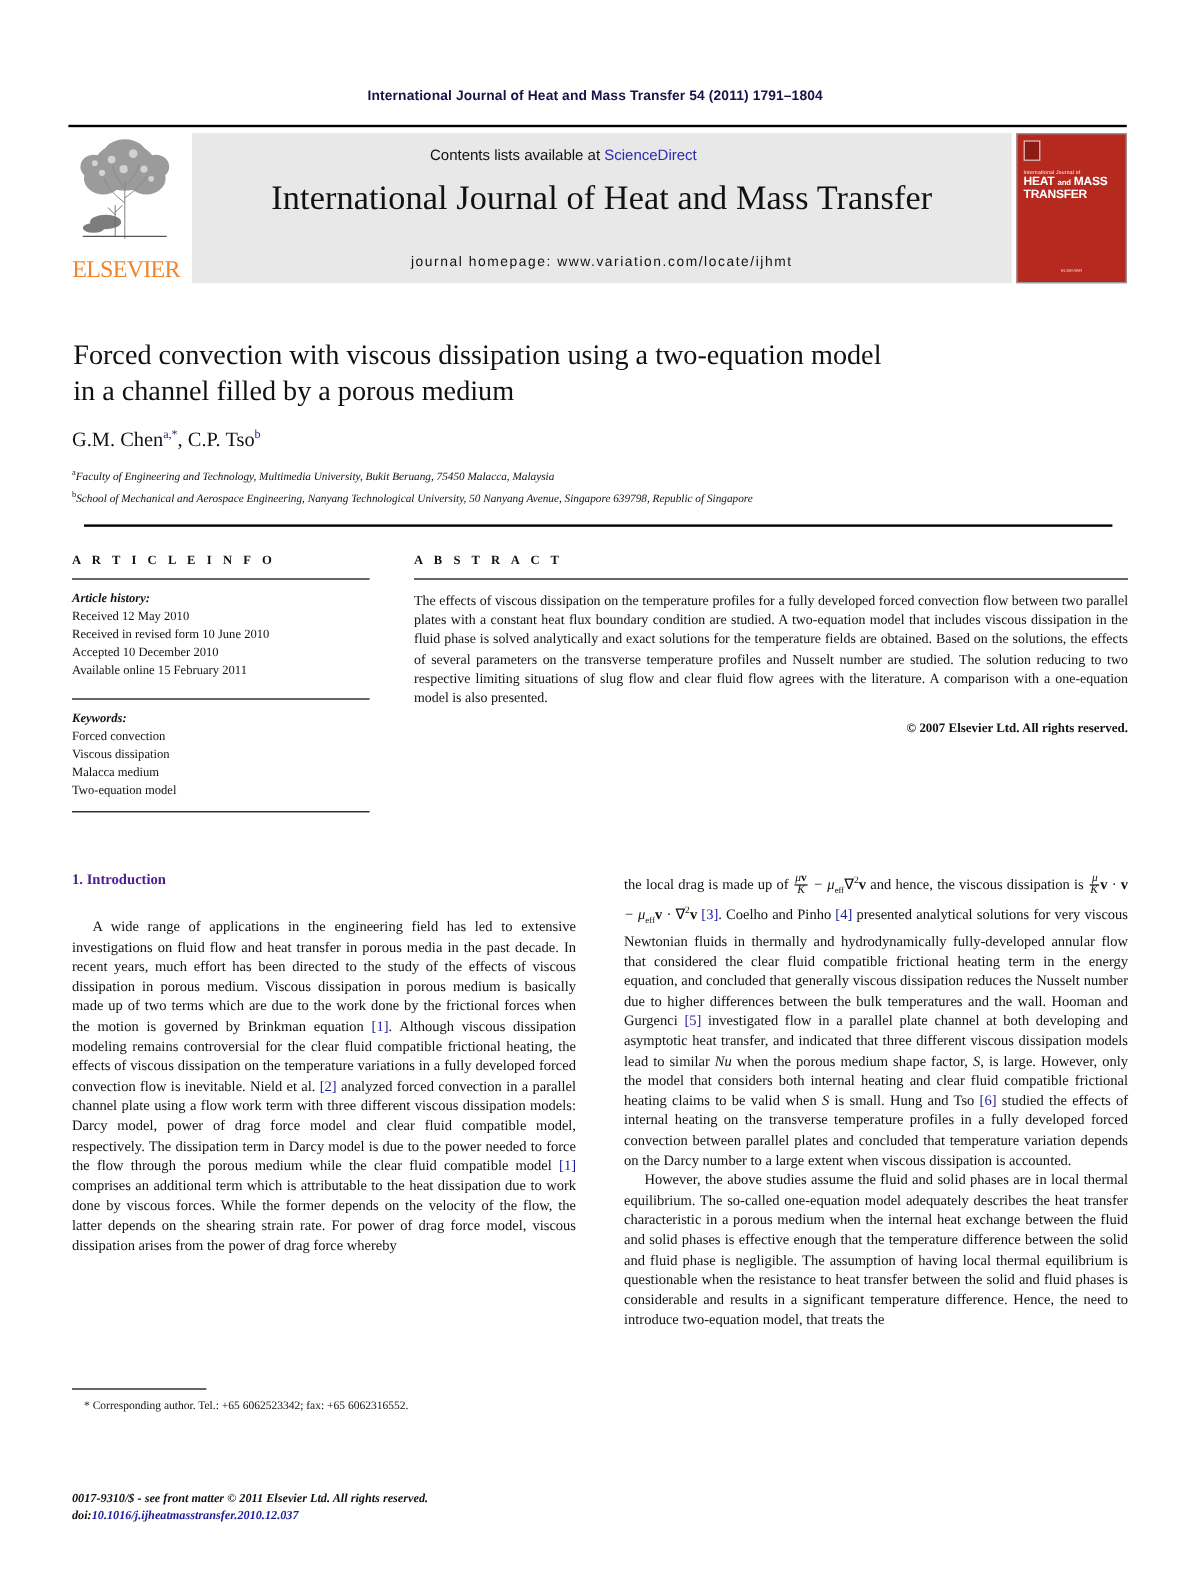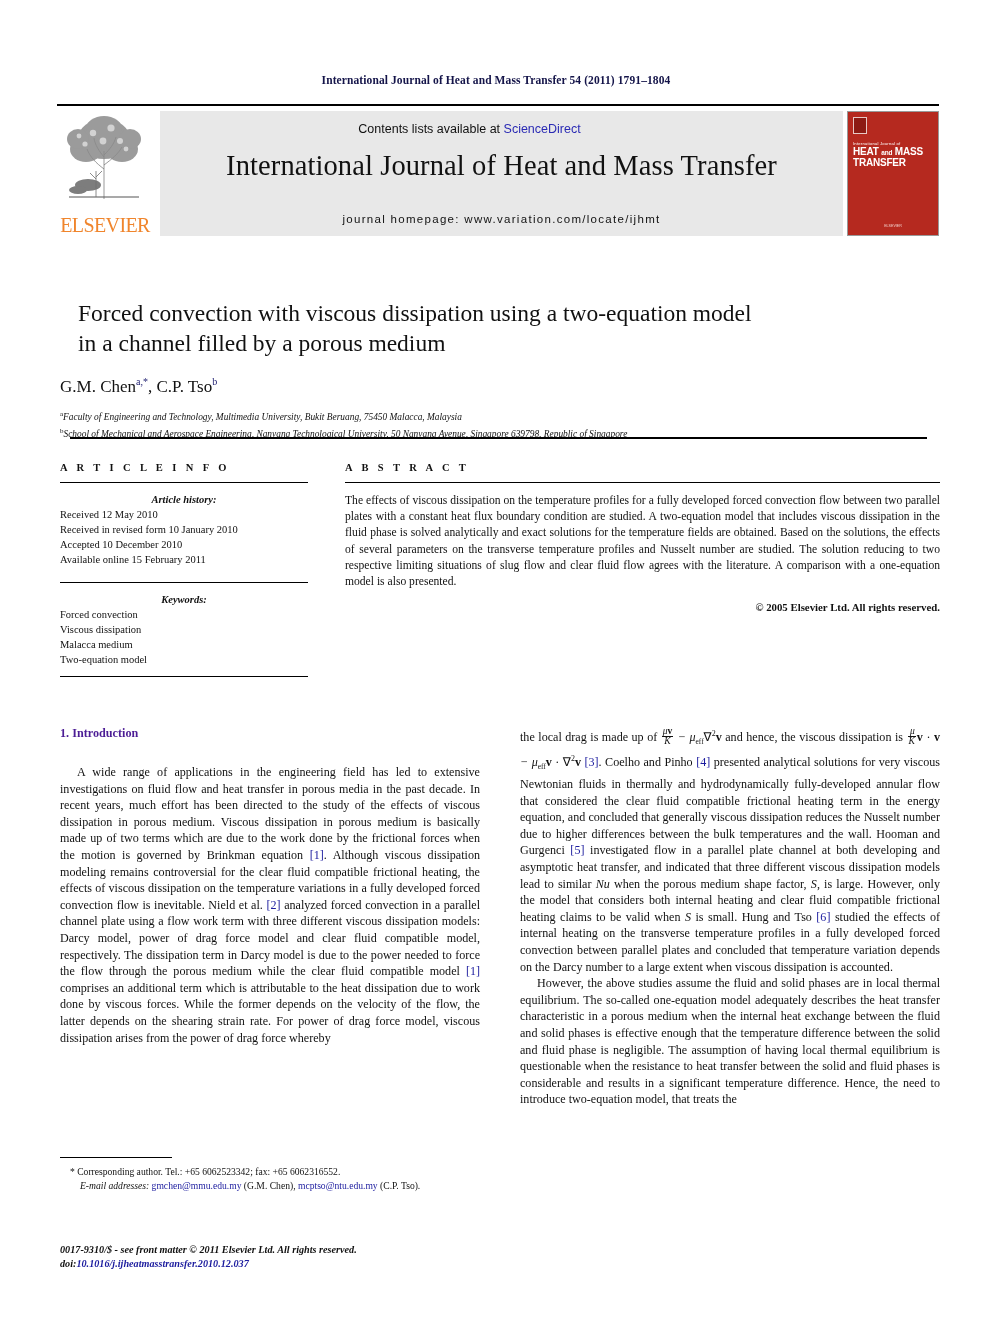--- a/index.html
+++ b/index.html
@@ -22,21 +22,21 @@
     box-sizing: border-box;
   }
 
   
   .running-head {
     position: absolute;
     top: 74px;
     left: 0;
     width: 992px;
     text-align: center;
-    font-family: Liberation Serif, serif;
+    font-family: Liberation Sans, sans-serif;
     font-size: 11.5px;
     font-weight: bold;
     color: #141449;
     letter-spacing: 0.1px;
   }
 
   
   .masthead {
     position: absolute;
     top: 104px;
@@ -183,21 +183,21 @@
     position: absolute;
     top: 280px;
     left: 60px;
     width: 880px;
   }
   .paper-title {
     font-family: "Liberation Serif", serif;
     font-size: 23.5px;
     line-height: 30px;
     color: #111;
-    margin: 18px;
+    margin: 1px;
     font-weight: normal;
   }
   .authors {
     margin-top: 16px;
     font-family: "Liberation Serif", serif;
     font-size: 17px;
     color: #111;
   }
   .authors sup {
     font-size: 10px;
@@ -265,21 +265,20 @@
   .thin-rule.abs {
     margin: 9px 0 10px 0;
   }
   .info-label {
     font-family: "Liberation Serif", serif;
     font-style: italic;
     font-weight: bold;
     font-size: 10.5px;
     color: #111;
     line-height: 15px;
-    text-align: center;
   }
   .info-line {
     font-family: "Liberation Serif", serif;
     font-size: 10.5px;
     color: #111;
     line-height: 15px;
   }
   .keywords-block {
     margin-top: 15px;
   }
@@ -504,60 +503,59 @@
 
   <div class="main-rule"></div>
 
   <div class="info-abstract">
 
     <div class="col-info">
       <div class="section-head">A R T I C L E    I N F O</div>
       <div class="thin-rule"></div>
       <div class="info-label">Article history:</div>
       <div class="info-line">Received 12 May 2010</div>
-      <div class="info-line">Received in revised form 10 January 2010</div>
+      <div class="info-line">Received in revised form 10 June 2010</div>
       <div class="info-line">Accepted 10 December 2010</div>
       <div class="info-line">Available online 15 February 2011</div>
 
       <div class="keywords-block">
         <div class="thin-rule"></div>
         <div class="info-label">Keywords:</div>
         <div class="info-line">Forced convection</div>
         <div class="info-line">Viscous dissipation</div>
         <div class="info-line">Malacca medium</div>
         <div class="info-line">Two-equation model</div>
         <div class="thin-rule"></div>
       </div>
     </div>
 
     <div class="col-abstract">
       <div class="section-head">A B S T R A C T</div>
       <div class="thin-rule abs"></div>
       <p class="abstract-text">The effects of viscous dissipation on the temperature profiles for a fully developed forced convection flow between two parallel plates with a constant heat flux boundary condition are studied. A two-equation model that includes viscous dissipation in the fluid phase is solved analytically and exact solutions for the temperature fields are obtained. Based on the solutions, the effects of several parameters on the transverse temperature profiles and Nusselt number are studied. The solution reducing to two respective limiting situations of slug flow and clear fluid flow agrees with the literature. A comparison with a one-equation model is also presented.</p>
-      <div class="copyright">© 2005 Elsevier Ltd. All rights reserved.</div>
+      <div class="copyright">© 2007 Elsevier Ltd. All rights reserved.</div>
     </div>
   </div>
 
   <div class="body-cols">
 
     <div class="bcol left">
       <h2 class="sec-title">1. Introduction</h2>
       <p class="body-p"><span>A wide range of applications in the engineering field has led to extensive investigations on fluid flow and heat transfer in porous media in the past decade. In recent years, much effort has been directed to the study of the effects of viscous dissipation in porous medium. Viscous dissipation in porous medium is basically made up of two terms which are due to the work done by the frictional forces when the motion is governed by Brinkman equation </span><span class="ref">[1]</span><span>. Although viscous dissipation modeling remains controversial for the clear fluid compatible frictional heating, the effects of viscous dissipation on the temperature variations in a fully developed forced convection flow is inevitable. Nield et al. </span><span class="ref">[2]</span><span> analyzed forced convection in a parallel channel plate using a flow work term with three different viscous dissipation models: Darcy model, power of drag force model and clear fluid compatible model, respectively. The dissipation term in Darcy model is due to the power needed to force the flow through the porous medium while the clear fluid compatible model </span><span class="ref">[1]</span><span> comprises an additional term which is attributable to the heat dissipation due to work done by viscous forces. While the former depends on the velocity of the flow, the latter depends on the shearing strain rate. For power of drag force model, viscous dissipation arises from the power of drag force whereby</span></p>
     </div>
 
     <div class="bcol right">
       <p class="body-p cont"><span>the local drag is made up of </span><span class="frac"><span class="num">μ<span class="vecb">v</span></span><span class="den">K</span></span><span class="mathi"> − μ</span><sub class="eff">eff</sub><span>∇<sup class="sq">2</sup><span class="vecb">v</span></span><span> and hence, the viscous dissipation is </span><span class="frac"><span class="num">μ</span><span class="den">K</span></span><span class="vecb">v</span><span> · </span><span class="vecb">v</span><span class="mathi"> − μ</span><sub class="eff">eff</sub><span class="vecb">v</span><span> · </span><span>∇<sup class="sq">2</sup><span class="vecb">v</span></span> <span class="ref">[3]</span><span>. Coelho and Pinho </span><span class="ref">[4]</span><span> presented analytical solutions for very viscous Newtonian fluids in thermally and hydrodynamically fully-developed annular flow that considered the clear fluid compatible frictional heating term in the energy equation, and concluded that generally viscous dissipation reduces the Nusselt number due to higher differences between the bulk temperatures and the wall. Hooman and Gurgenci </span><span class="ref">[5]</span><span> investigated flow in a parallel plate channel at both developing and asymptotic heat transfer, and indicated that three different viscous dissipation models lead to similar </span><span class="mathi">Nu</span><span> when the porous medium shape factor, </span><span class="mathi">S</span><span>, is large. However, only the model that considers both internal heating and clear fluid compatible frictional heating claims to be valid when </span><span class="mathi">S</span><span> is small. Hung and Tso </span><span class="ref">[6]</span><span> studied the effects of internal heating on the transverse temperature profiles in a fully developed forced convection between parallel plates and concluded that temperature variation depends on the Darcy number to a large extent when viscous dissipation is accounted.</span></p>
       <p class="body-p">However, the above studies assume the fluid and solid phases are in local thermal equilibrium. The so-called one-equation model adequately describes the heat transfer characteristic in a porous medium when the internal heat exchange between the fluid and solid phases is effective enough that the temperature difference between the solid and fluid phase is negligible. The assumption of having local thermal equilibrium is questionable when the resistance to heat transfer between the solid and fluid phases is considerable and results in a significant temperature difference. Hence, the need to introduce two-equation model, that treats the</p>
     </div>
   </div>
 
   <div class="footnote">
     <div class="footnote-rule"></div>
     <div class="footnote-line">* Corresponding author. Tel.: +65 6062523342; fax: +65 6062316552.</div>
-    <div class="footnote-line email"><span class="fn-italic">E-mail addresses:</span> <span class="email-link">gmchen@mmu.edu.my</span><span> (G.M. Chen), </span><span class="email-link">mcptso@ntu.edu.my</span><span> (C.P. Tso).</span></div>
   </div>
 
   <div class="issn-block">
     <div class="issn-line">0017-9310/$ - see front matter © 2011 Elsevier Ltd. All rights reserved.</div>
     <div class="issn-line"><span>doi:</span><span class="doi-link">10.1016/j.ijheatmasstransfer.2010.12.037</span></div>
   </div>
 
 </div>
 
 </body></html>

